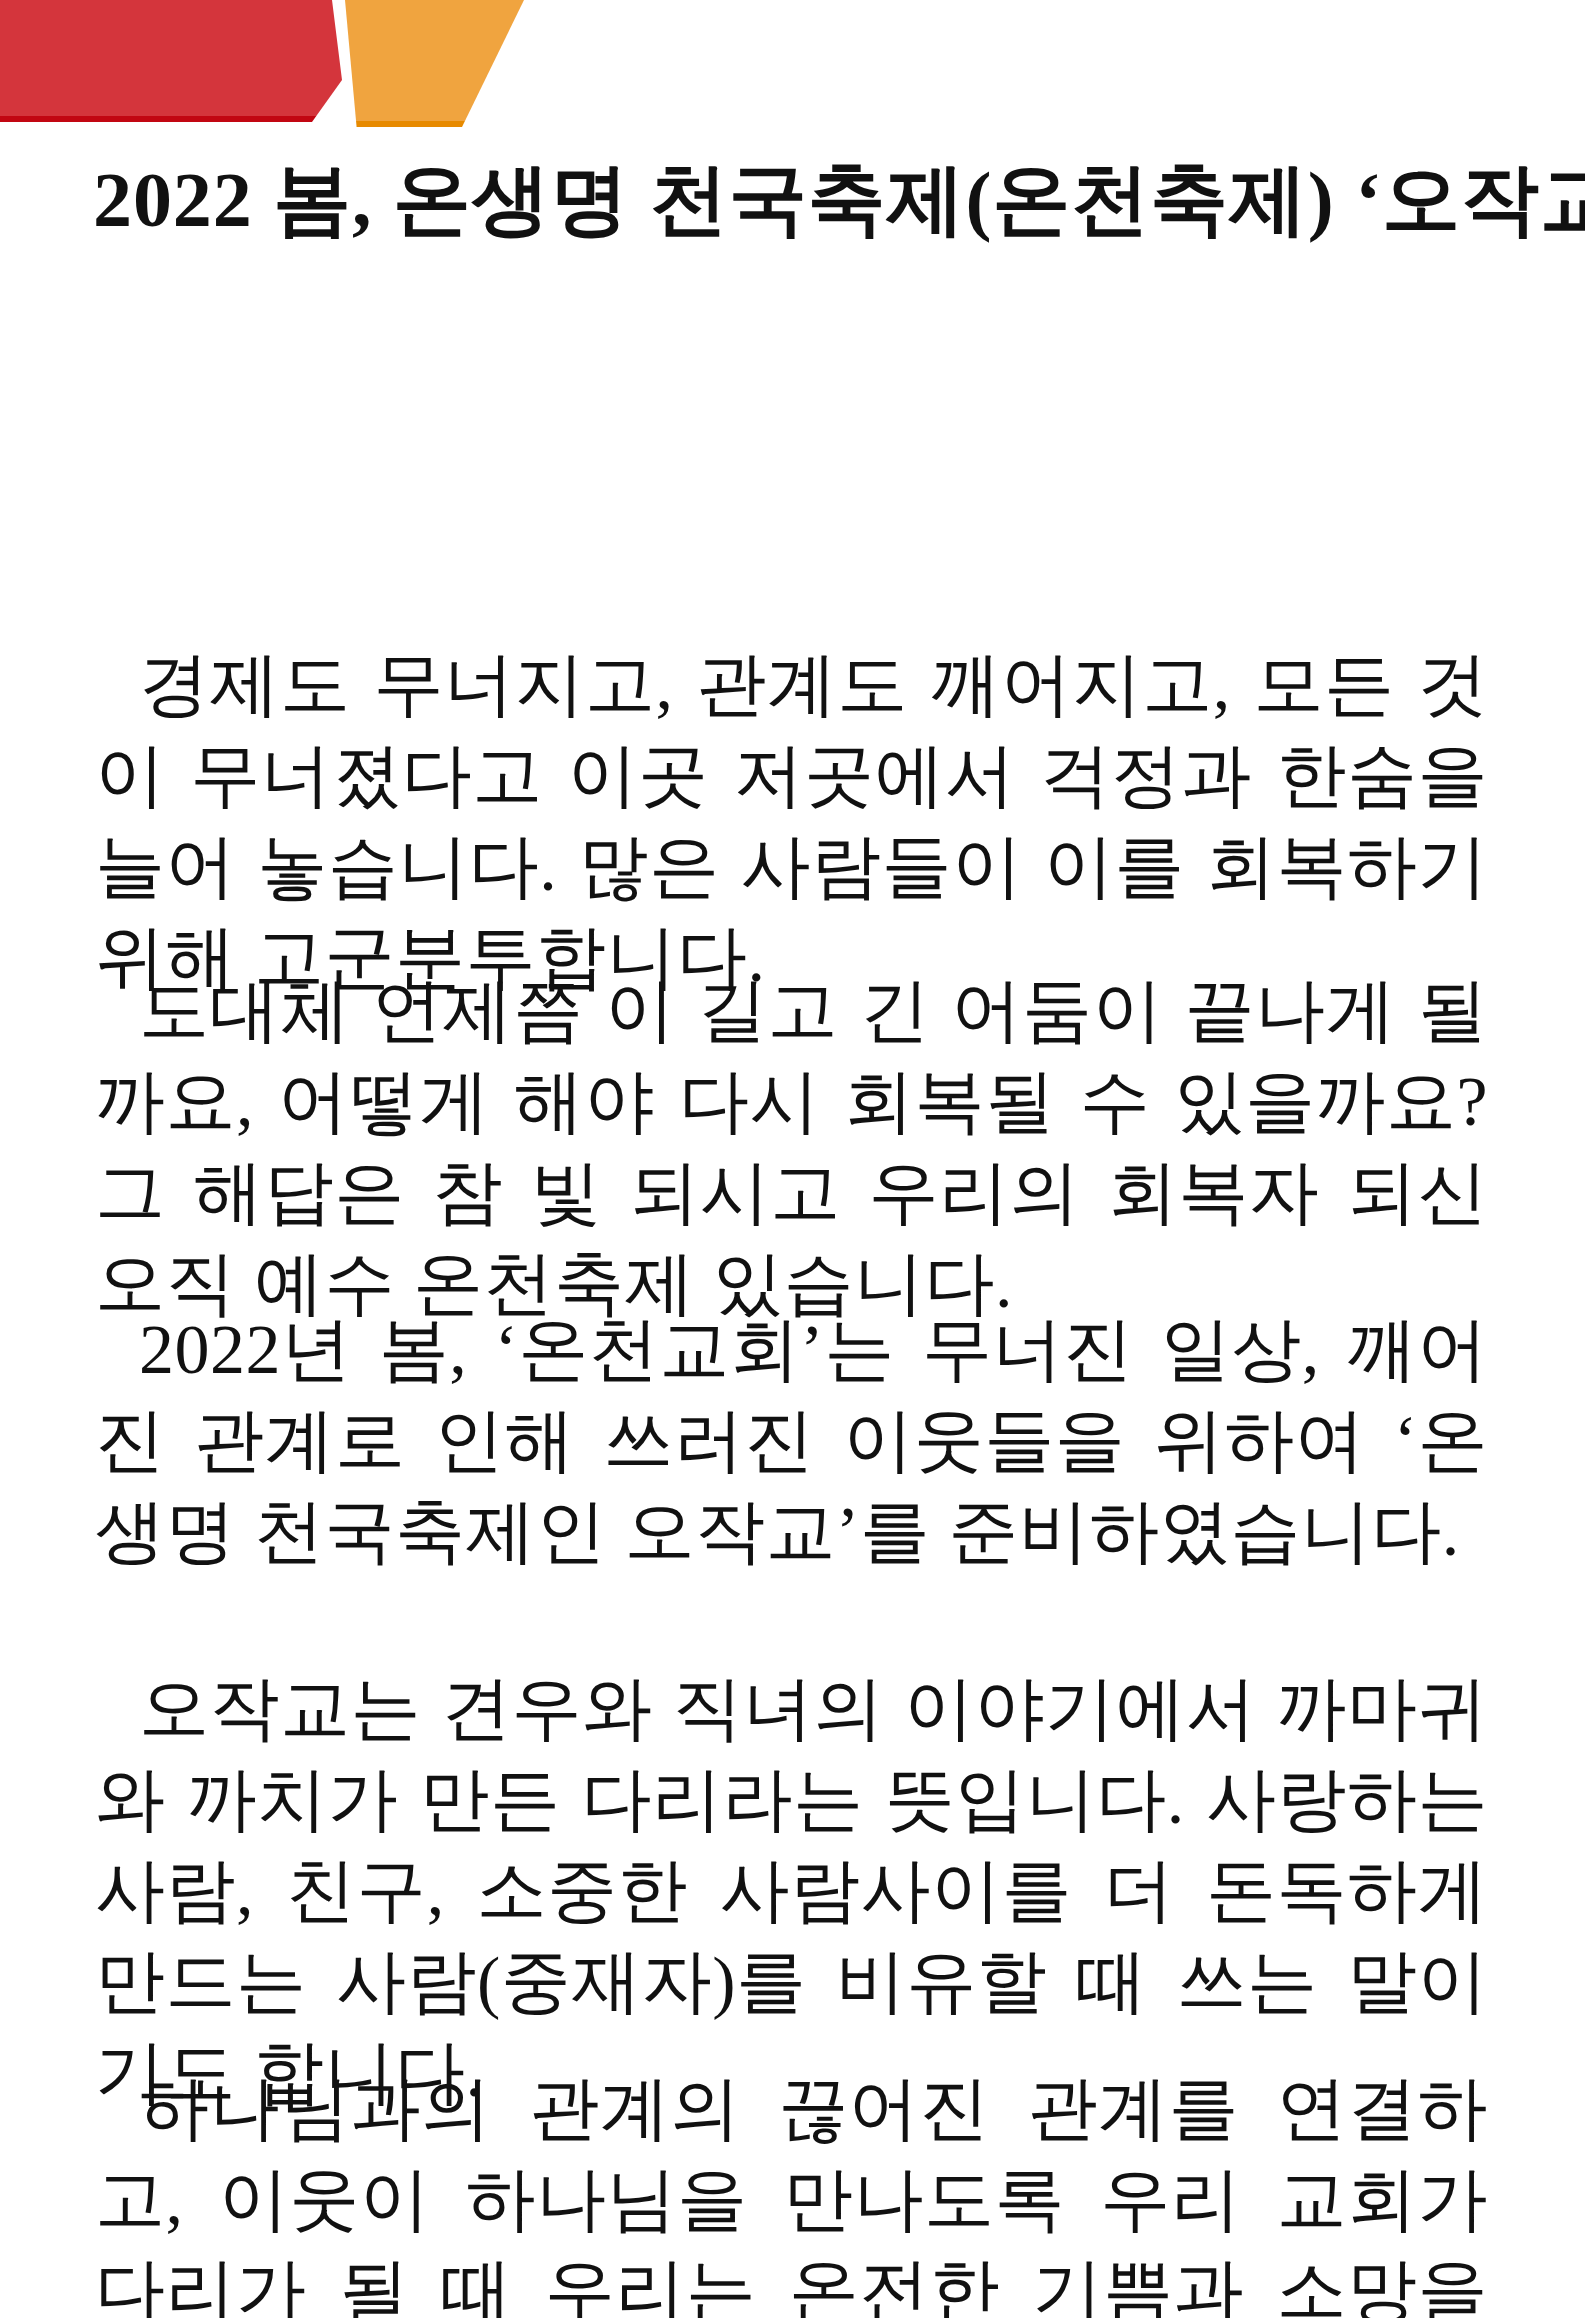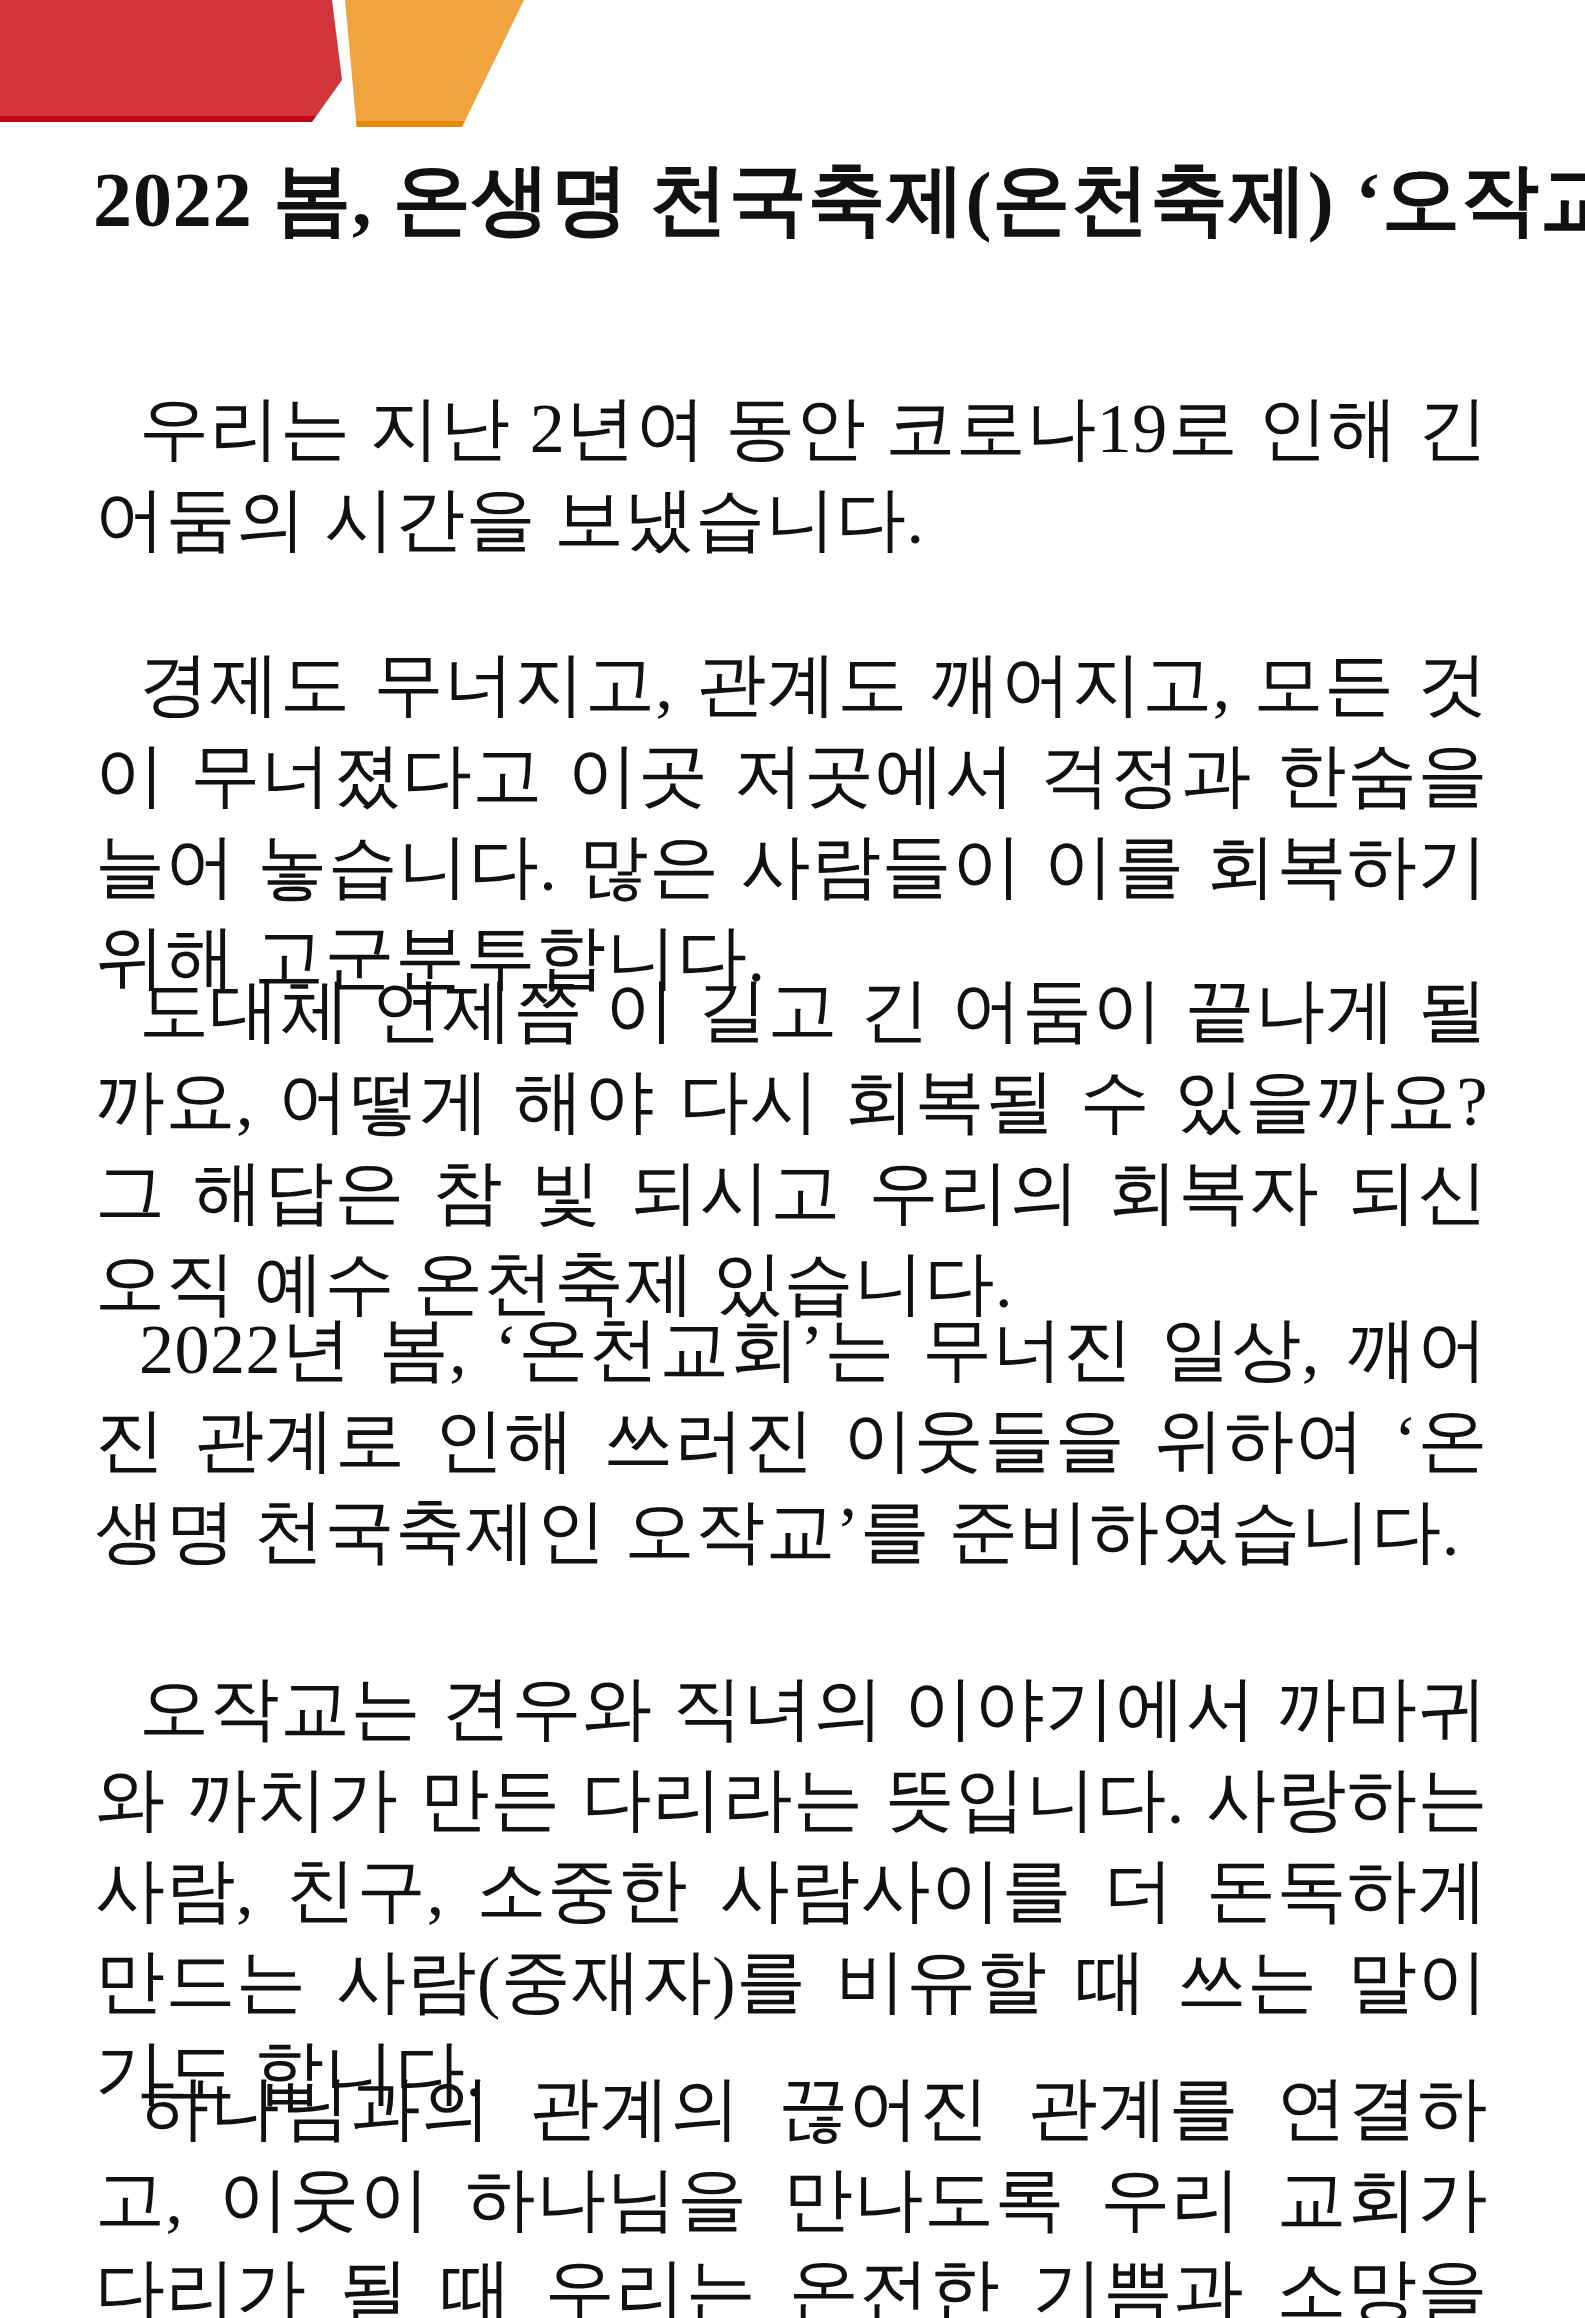--- a/index.html
+++ b/index.html
@@ -45,21 +45,20 @@
 </head>
 <body>
 
 <div class="page">
 
   <div class="shape top-red"></div>
   <div class="shape top-orange"></div>
 
   <div class="doc-title">2022 봄, 온생명 천국축제(온천축제) ‘오작교’를 열며</div>
 
-  <div class="para p1">우리는 지난 2년여 동안 코로나19로 인해 긴 어둠의 시간을 보냈습니다.</div>
   <div class="para p2">경제도 무너지고, 관계도 깨어지고, 모든 것이 무너졌다고 이곳 저곳에서 걱정과 한숨을 늘어 놓습니다. 많은 사람들이 이를 회복하기 위해 고군분투합니다.</div>
   <div class="para p3">도대체 언제쯤 이 길고 긴 어둠이 끝나게 될까요, 어떻게 해야 다시 회복될 수 있을까요? 그 해답은 참 빛 되시고 우리의 회복자 되신 오직 예수 온천축제 있습니다.</div>
   <div class="para p4">2022년 봄, ‘온천교회’는 무너진 일상, 깨어진 관계로 인해 쓰러진 이웃들을 위하여 ‘온 생명 천국축제인 오작교’를 준비하였습니다.</div>
   <div class="para p5">오작교는 견우와 직녀의 이야기에서 까마귀와 까치가 만든 다리라는 뜻입니다. 사랑하는 사람, 친구, 소중한 사람사이를 더 돈독하게 만드는 사람(중재자)를 비유할 때 쓰는 말이기도 합니다.</div>
   <div class="para p6">하나님과의 관계의 끊어진 관계를 연결하고, 이웃이 하나님을 만나도록 우리 교회가 다리가 될 때 우리는 온전한 기쁨과 소망을 누릴 수 있습니다. 하나님과 화목할 때에 단절된 일상이 회복되고 깨어진 관계들은 치유됩니다.</div>
 
 </div>
 
 
 </body></html>

